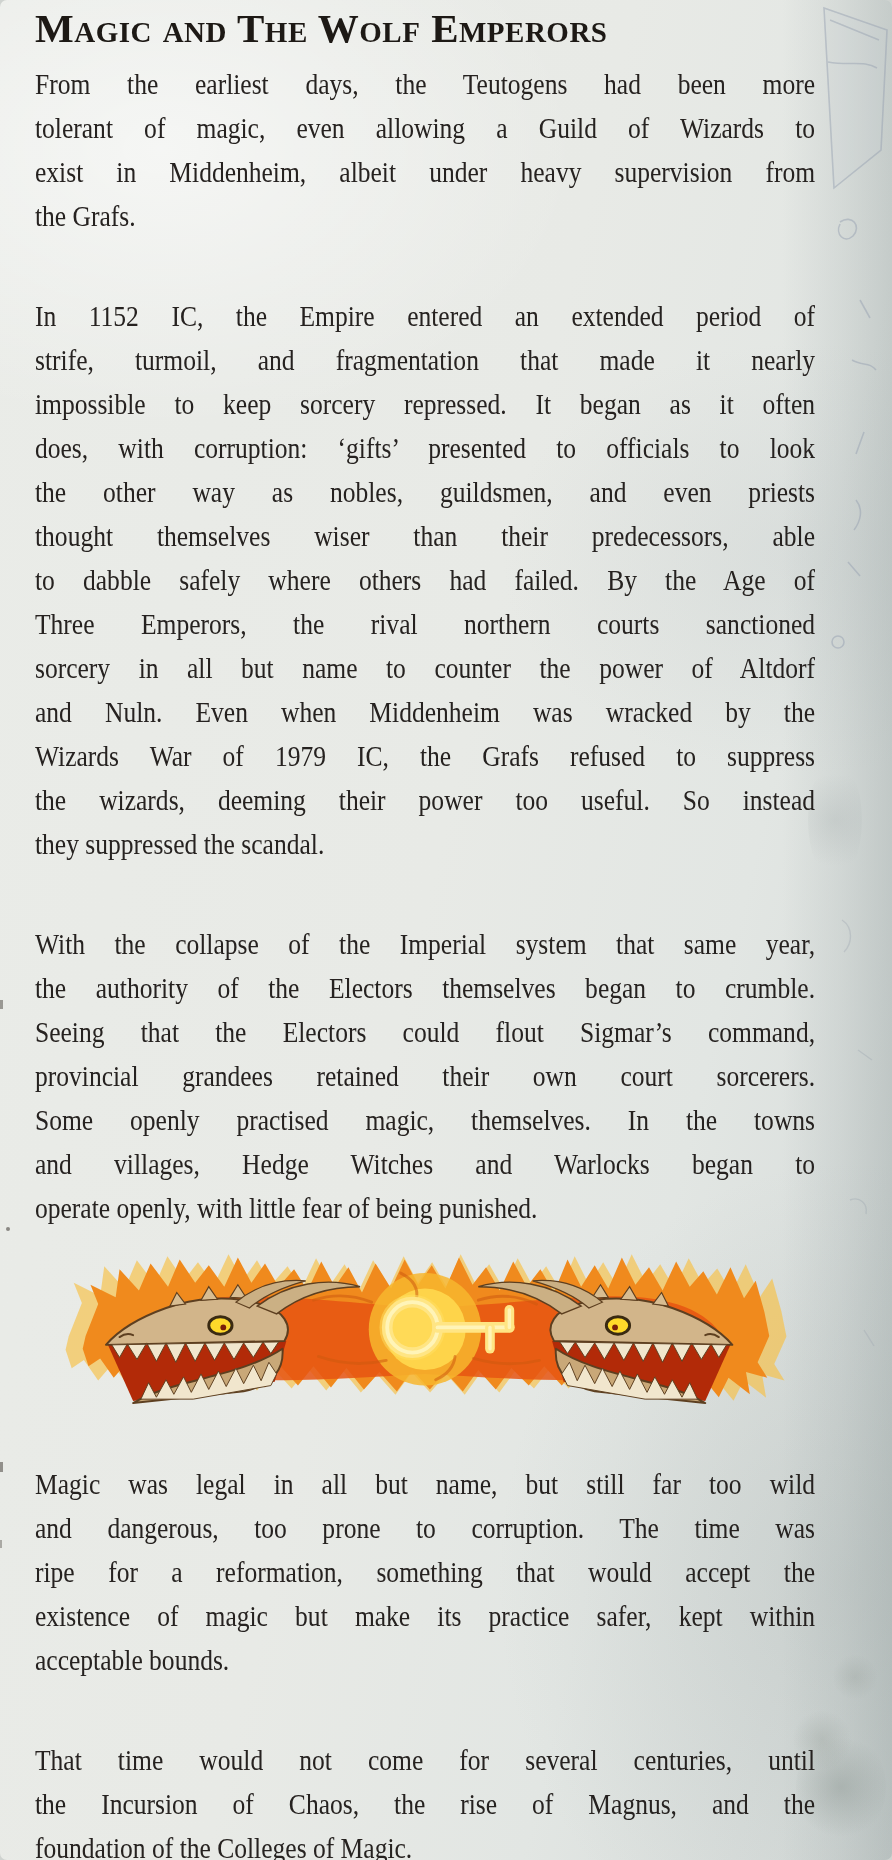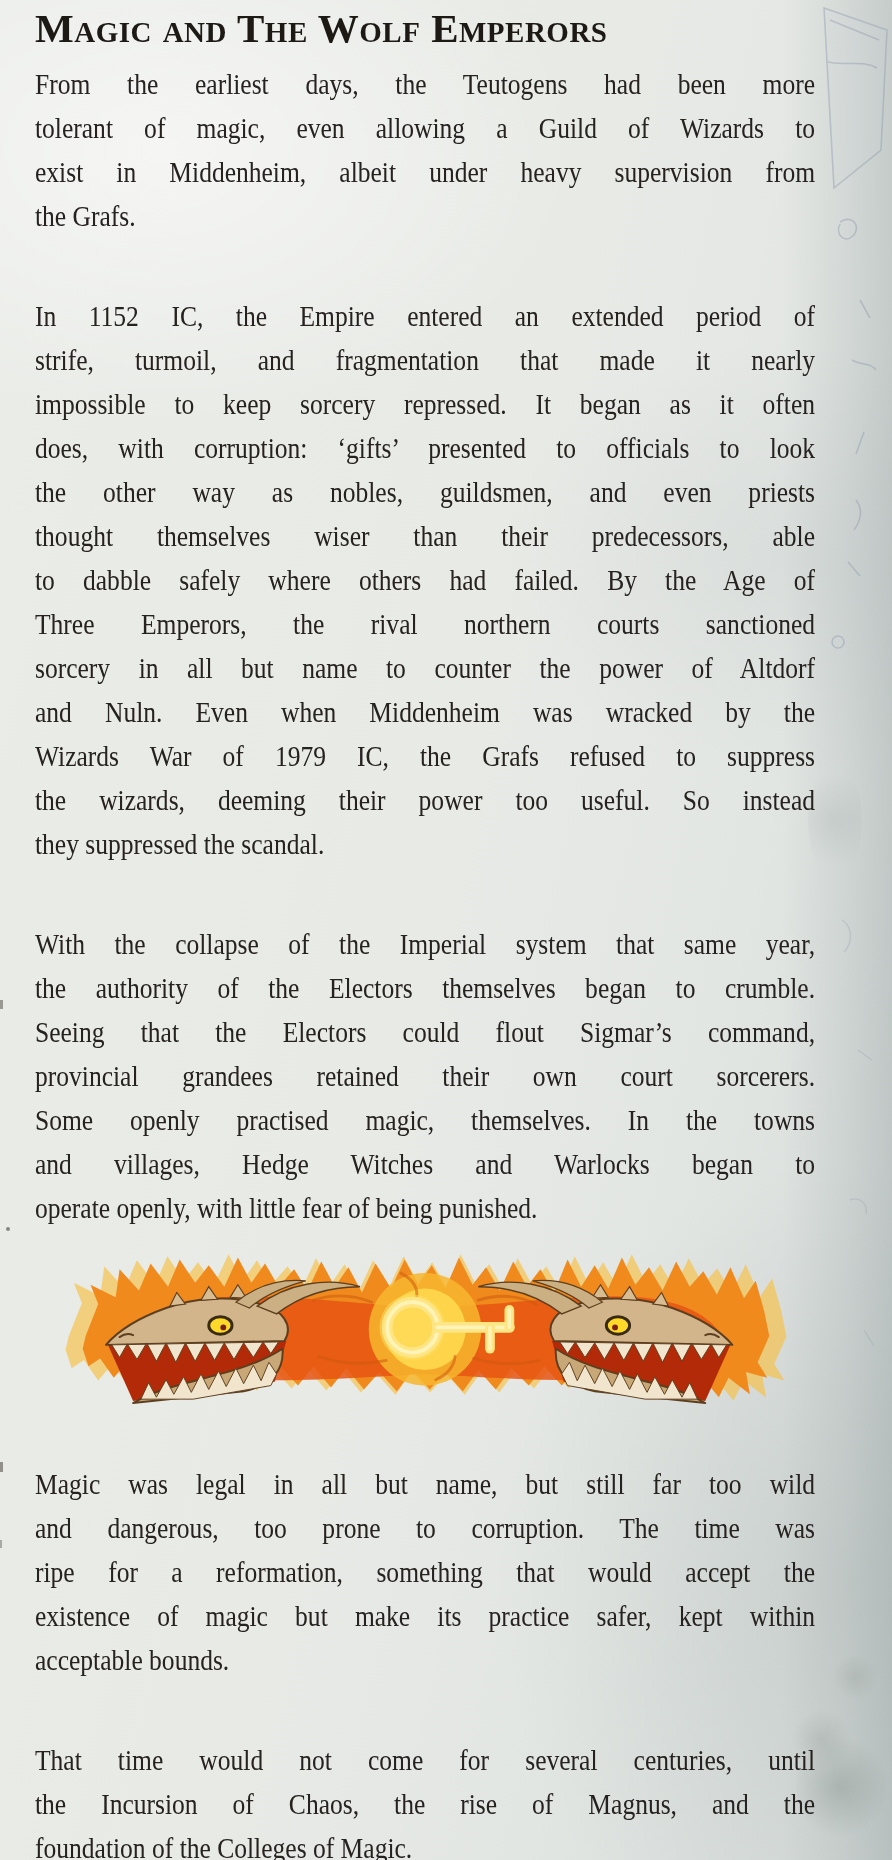--- a/index.html
+++ b/index.html
@@ -9,20 +9,21 @@
     width:892px; height:1860px;
     margin:0 auto;
     overflow:hidden;
     background:
       radial-gradient(ellipse 600px 400px at 18% 8%, rgba(255,255,255,.55), rgba(255,255,255,0) 70%),
       radial-gradient(ellipse 500px 600px at 95% 85%, rgba(160,170,168,.28), rgba(160,170,168,0) 70%),
       radial-gradient(ellipse 420px 300px at 90% 30%, rgba(175,183,185,.20), rgba(175,183,185,0) 72%),
       linear-gradient(103deg, #eaece8 0%, #e8eae6 48%, #e2e6e3 72%, #d9dedc 88%, #d3d9d7 100%);
     font-family:"Liberation Serif","DejaVu Serif",serif;
     color:#262220;
+    border-radius:7px;
   }
   .edge-shade {
     position:absolute; top:0; right:0; width:110px; height:100%;
     background:linear-gradient(to right, rgba(165,174,174,0) 0%, rgba(160,170,170,.22) 55%, rgba(140,152,152,.34) 100%);
     pointer-events:none;
   }
   .mottle { position:absolute; border-radius:50%; pointer-events:none; }
   .speck { position:absolute; background:#4a4540; pointer-events:none; }
 
   #content {

